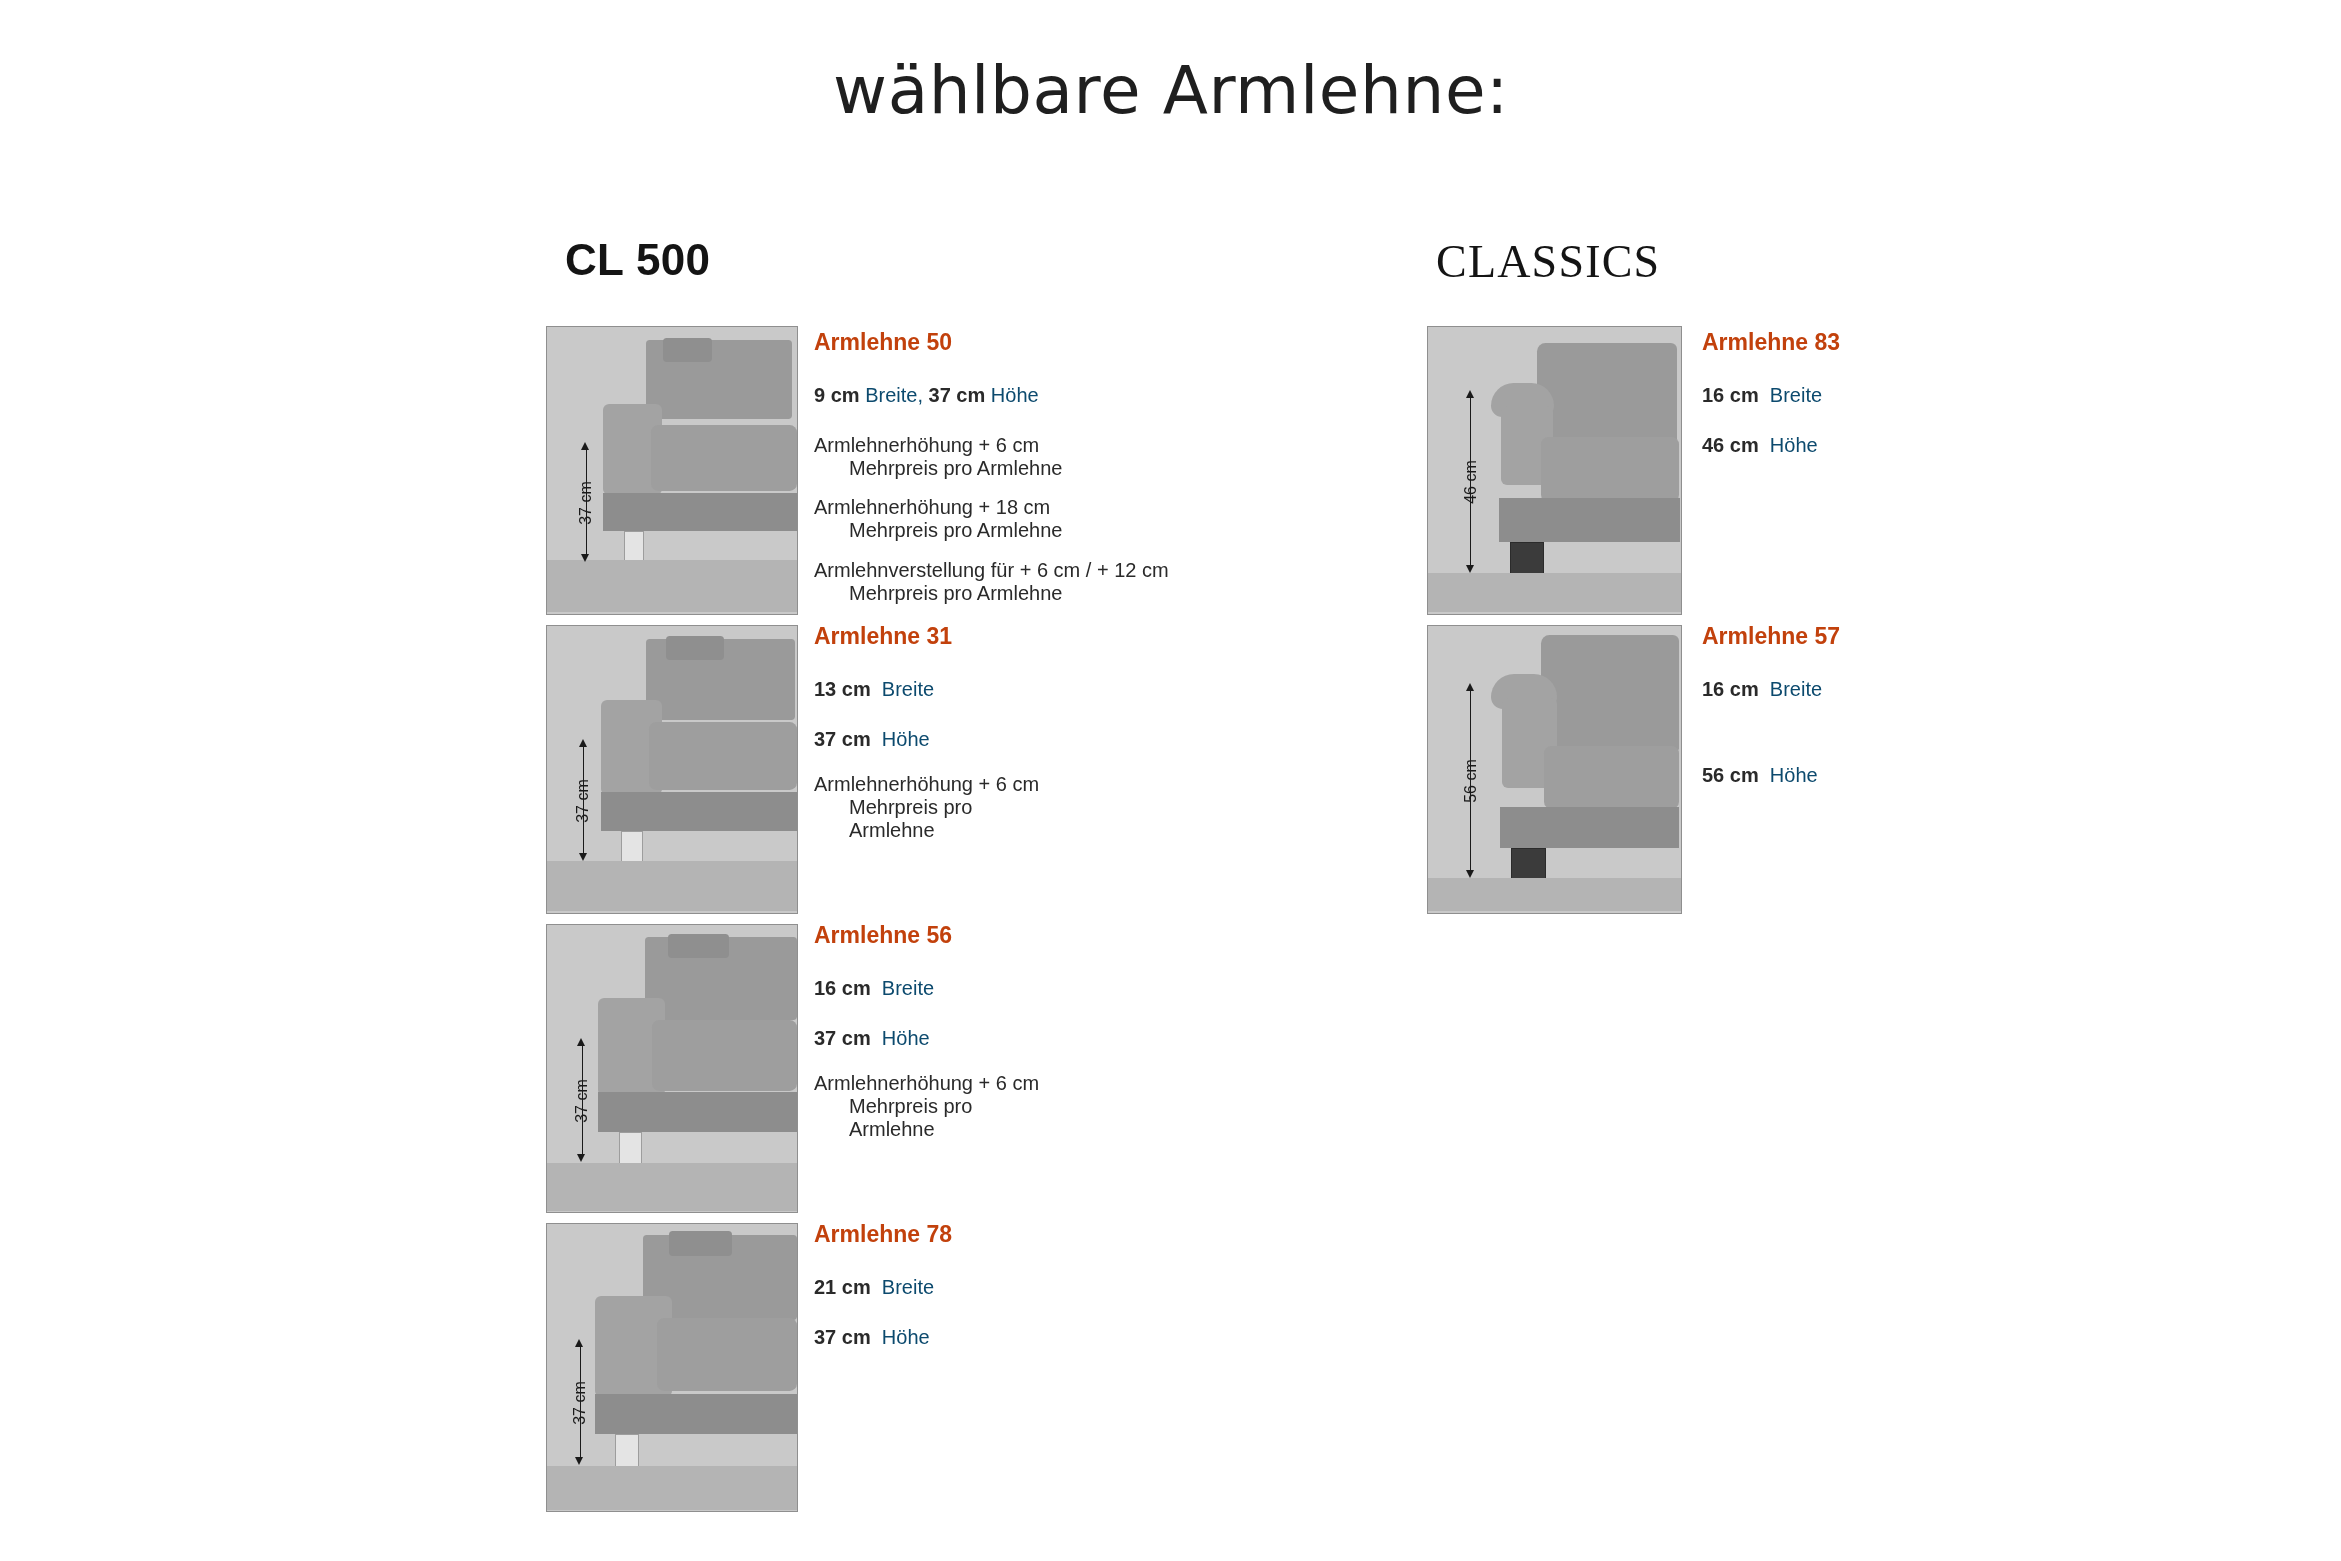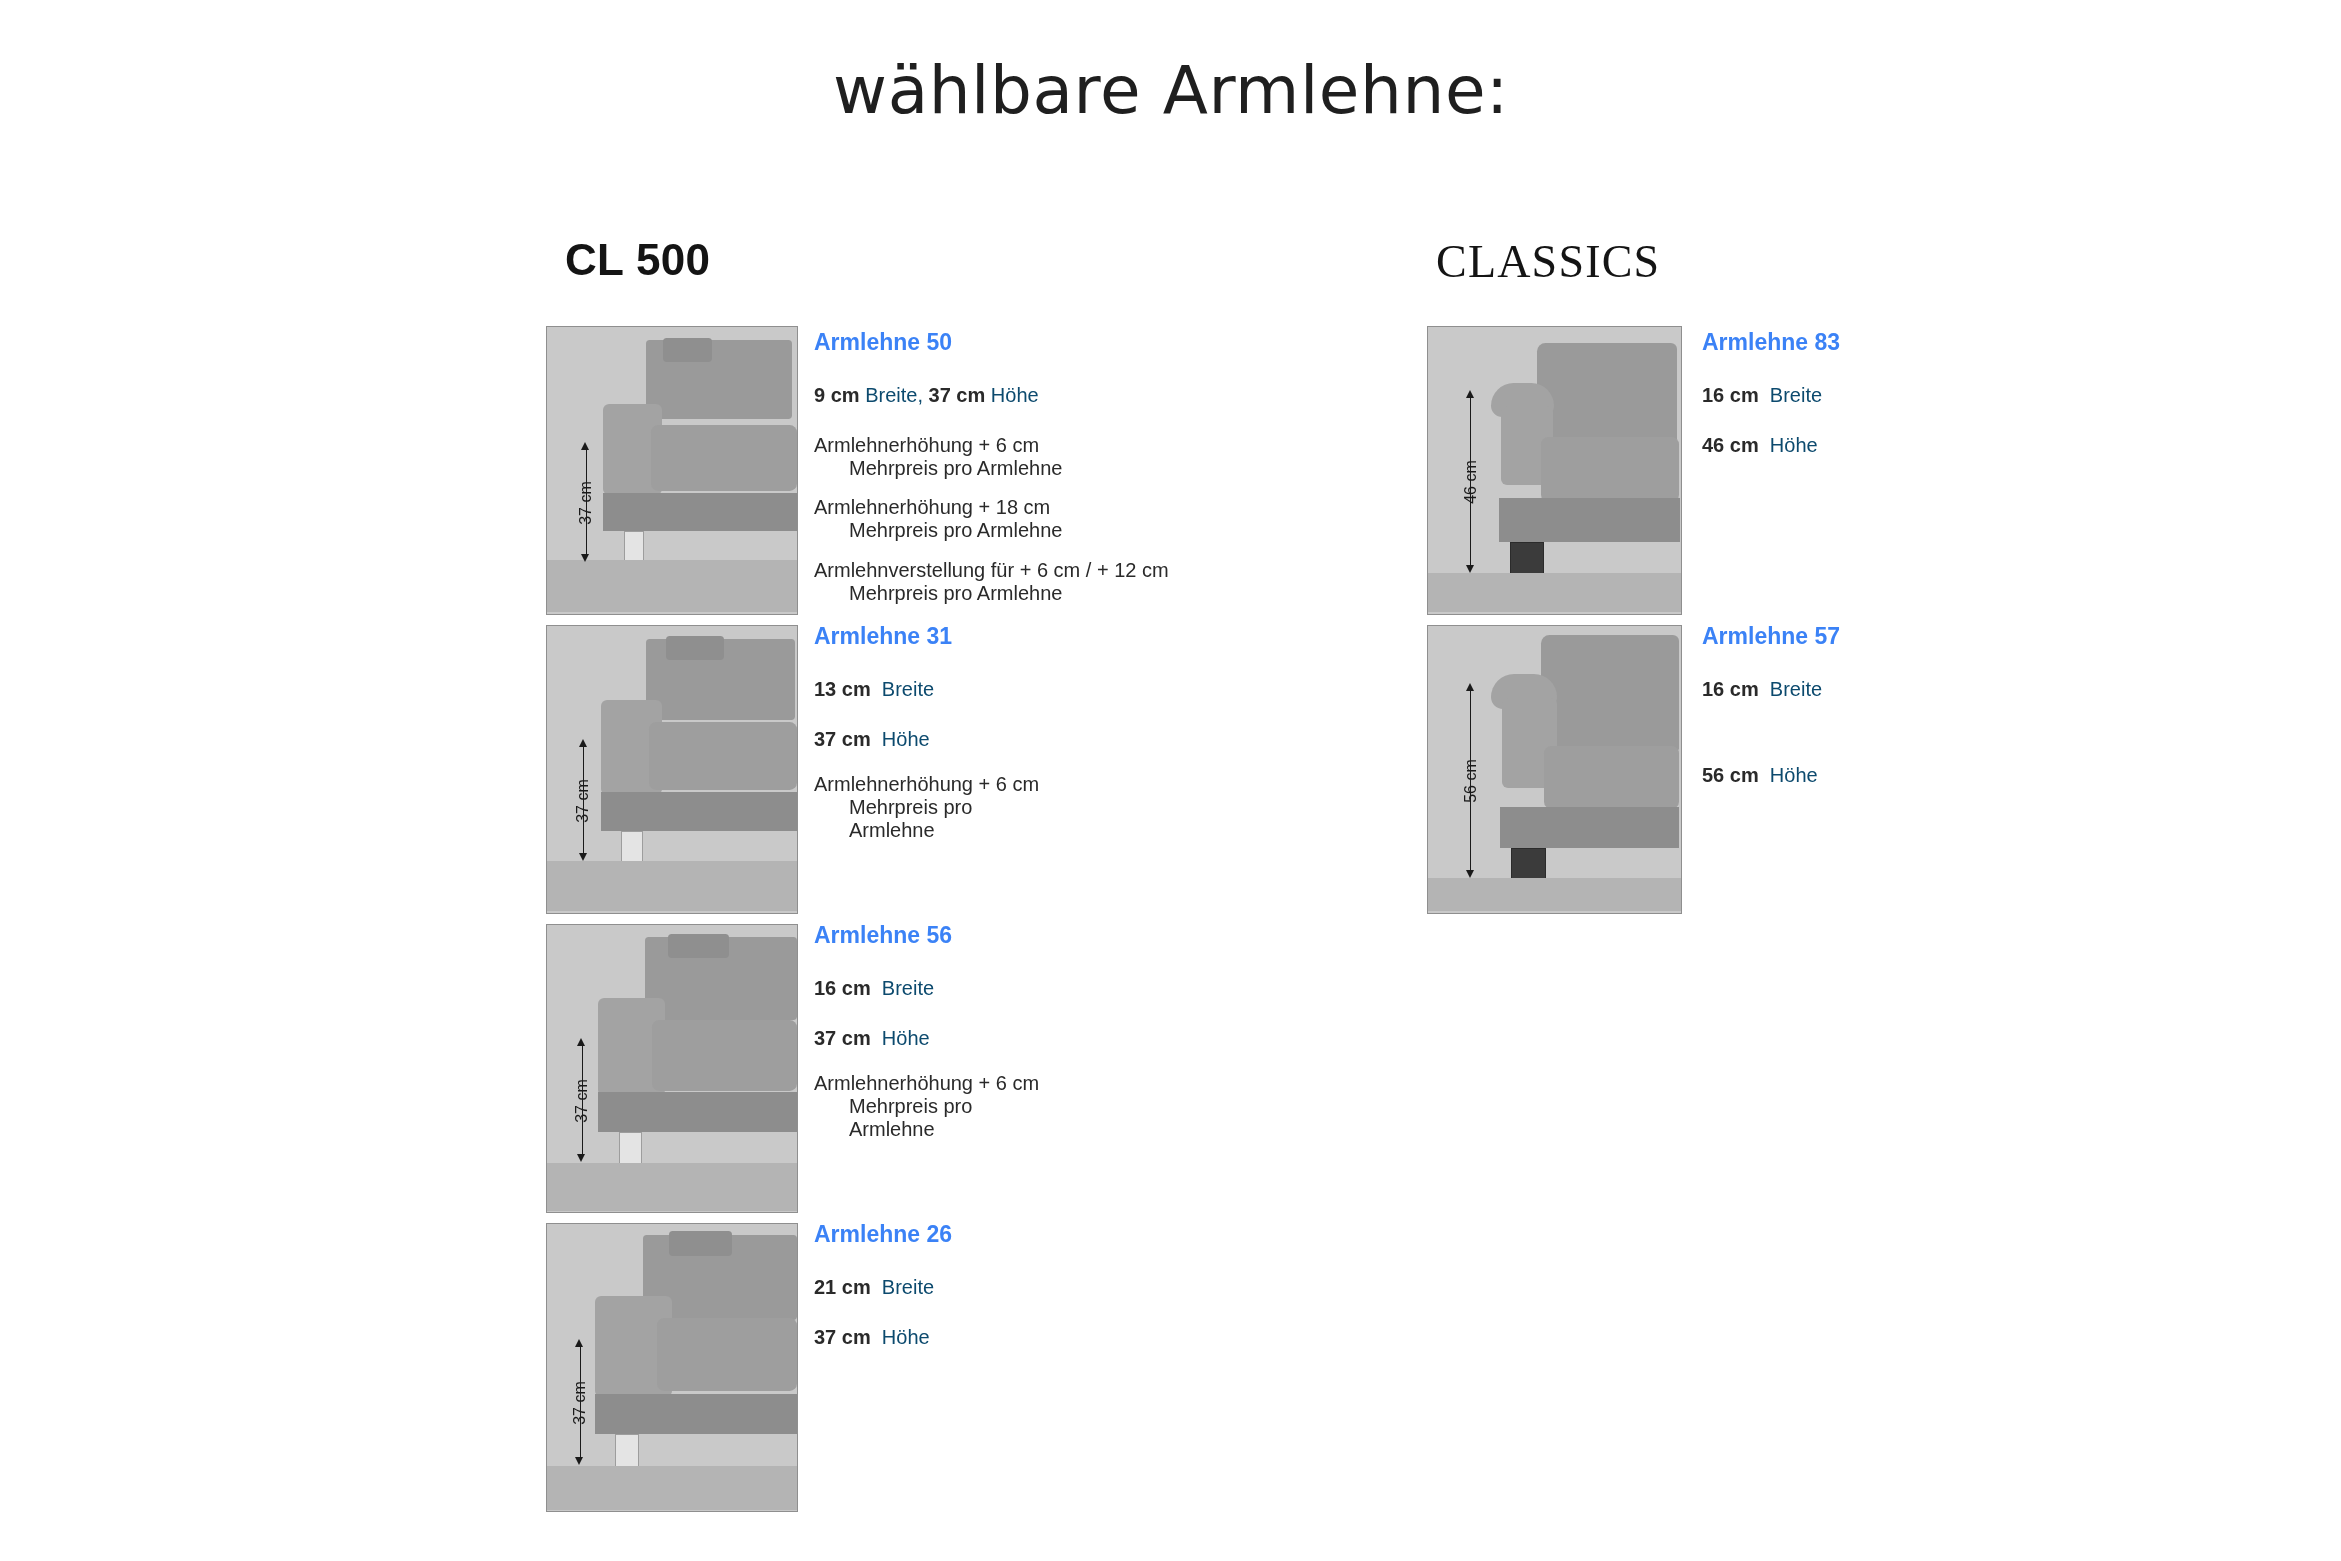--- a/index.html
+++ b/index.html
@@ -144,21 +144,21 @@
     color: #1a1a1a;
     transform: rotate(-90deg);
     white-space: nowrap;
   }
 
   
   .item-title {
     position: absolute;
     font-size: 23px;
     font-weight: 700;
-    color: #3b82f6;
+    color: #c2410c;
     white-space: nowrap;
     text-align: center;
   }
   .spec {
     position: absolute;
     font-size: 20px;
     color: #2a2a2a;
     white-space: nowrap;
   }
   .spec b {
@@ -290,21 +290,21 @@
   <div class="sofa-base" style="left:48px; top:170px; width:202px; height:40px;"></div>
   <div class="sofa-leg" style="left:68px; top:210px; width:22px; height:32px;"></div>
   <div class="sofa-shadow" style="left:0; top:242px; width:250px; height:44px;"></div>
   <div class="dim" style="left:21px; top:115px; height:126px;">
     <div class="head top"></div>
     <div class="line"></div>
     <div class="head bot"></div>
     <div class="label">37 cm</div>
   </div>
 </div>
-<div class="item-title" style="left:814px; top:1221px;">Armlehne 26</div>
+<div class="item-title" style="left:814px; top:1221px;">Armlehne 78</div>
 <div class="spec" style="left:814px; top:1276px;">
   <b>21 cm</b>
   &nbsp;<span class="unit">Breite</span>
 </div>
 <div class="spec" style="left:814px; top:1326px;">
   <b>37 cm</b>
   &nbsp;<span class="unit">Höhe</span>
 </div>
 
 <div class="plate right" style="top:326px;">

